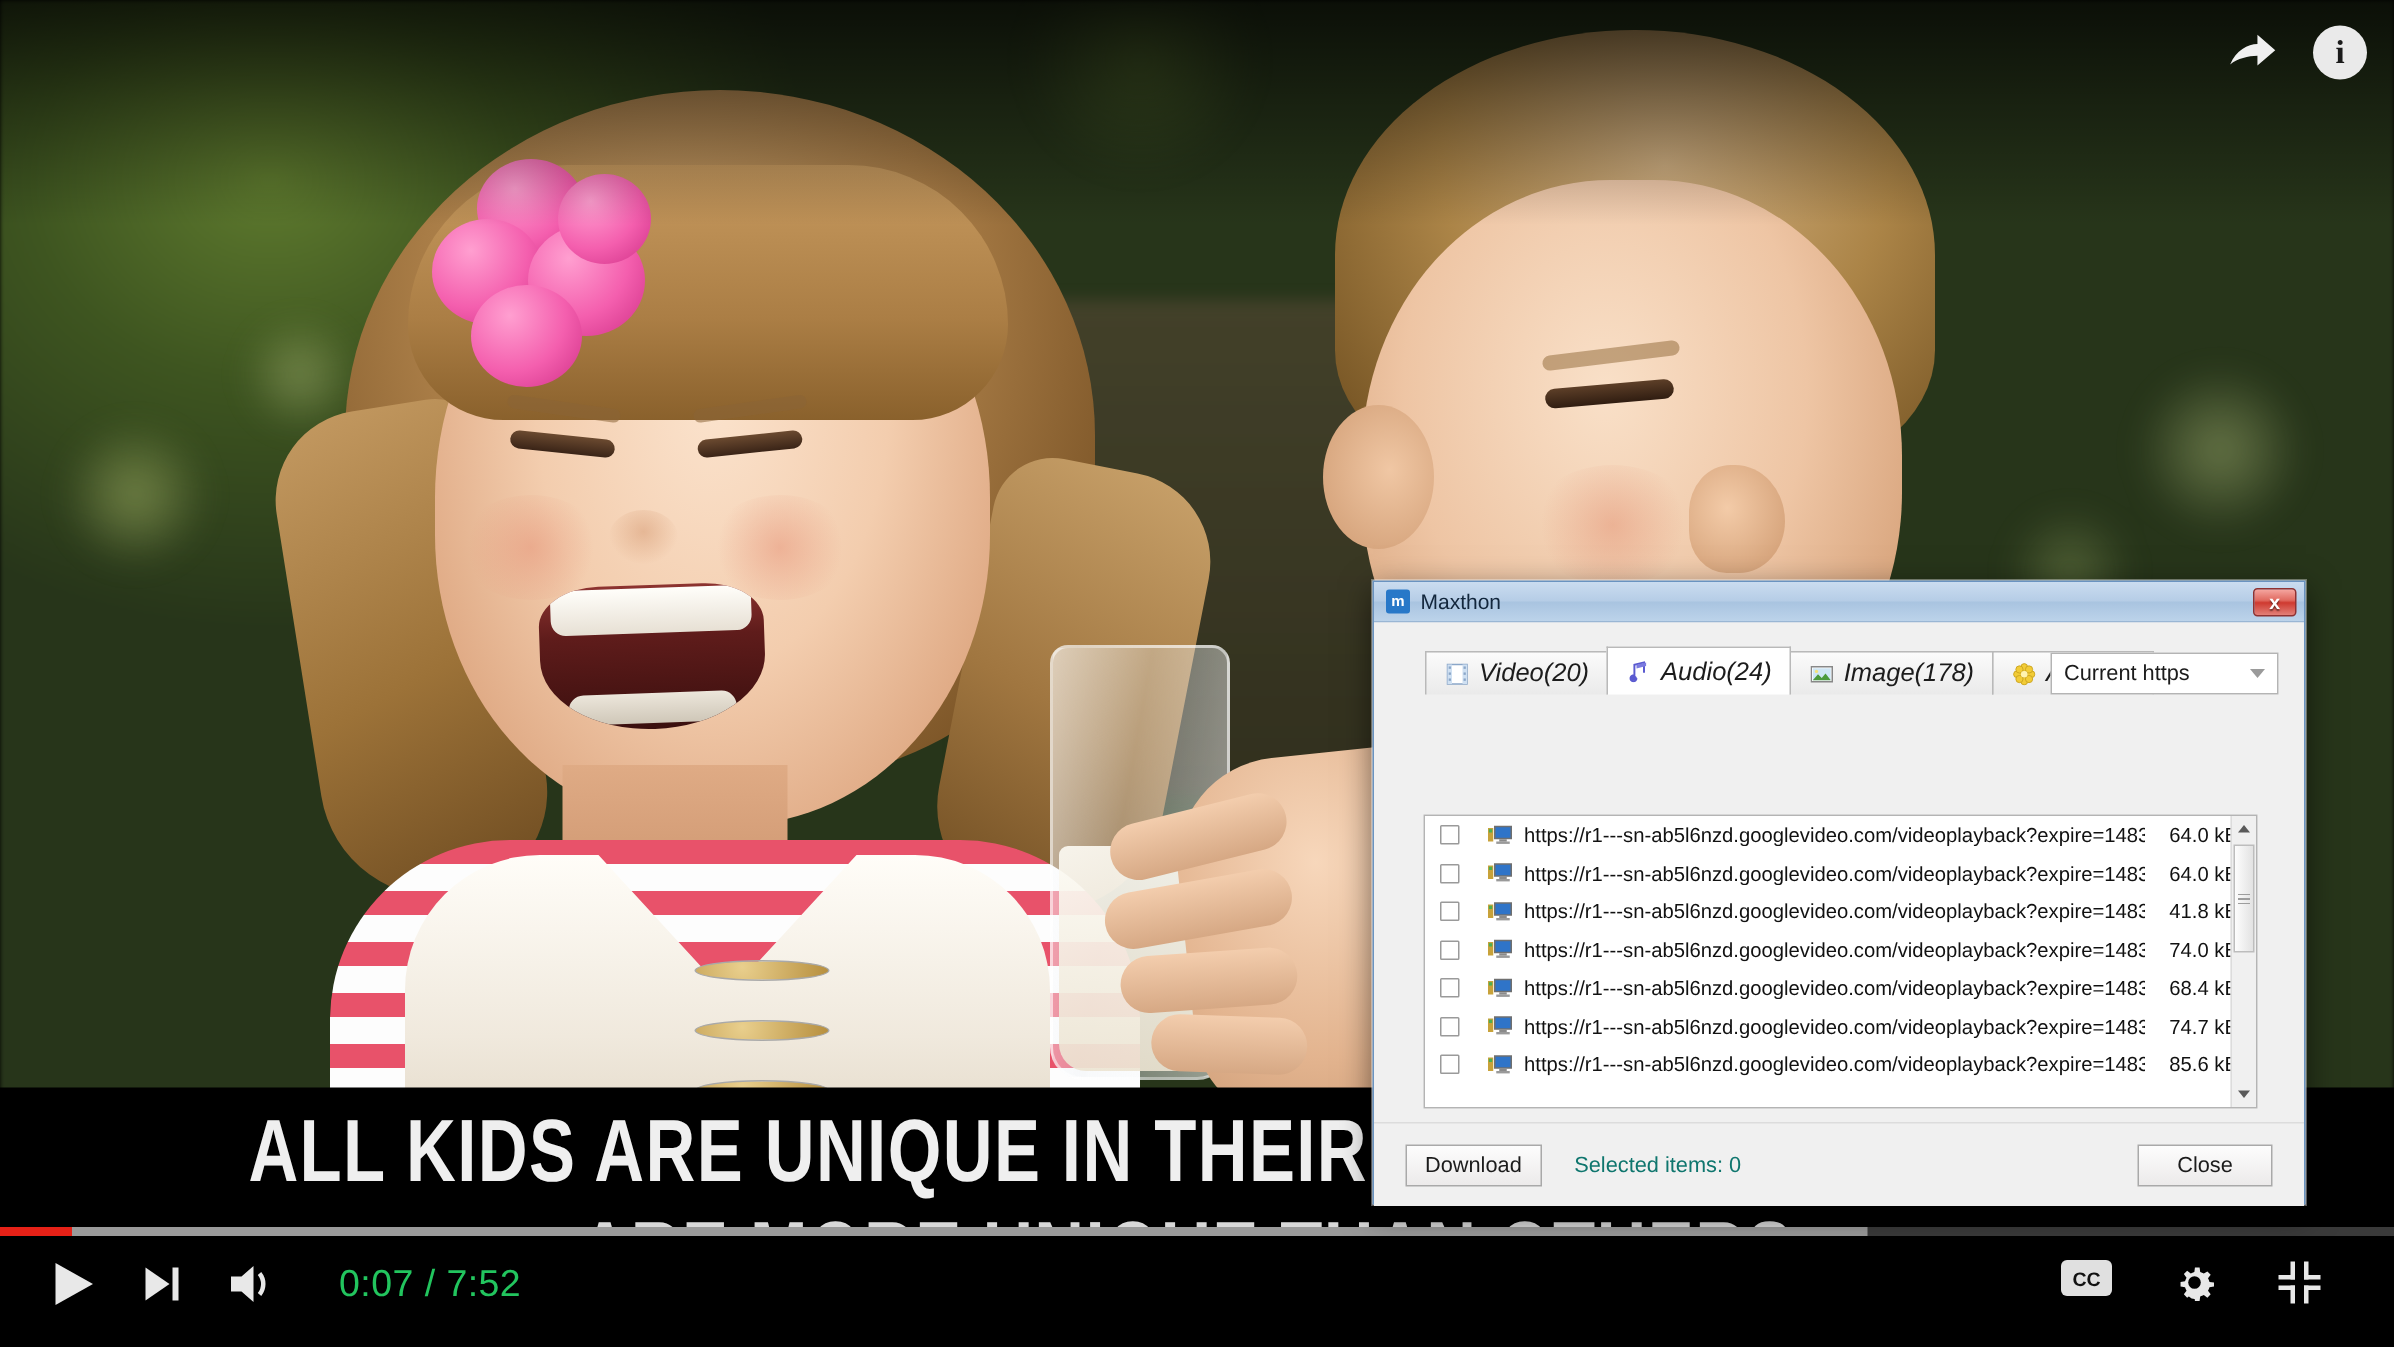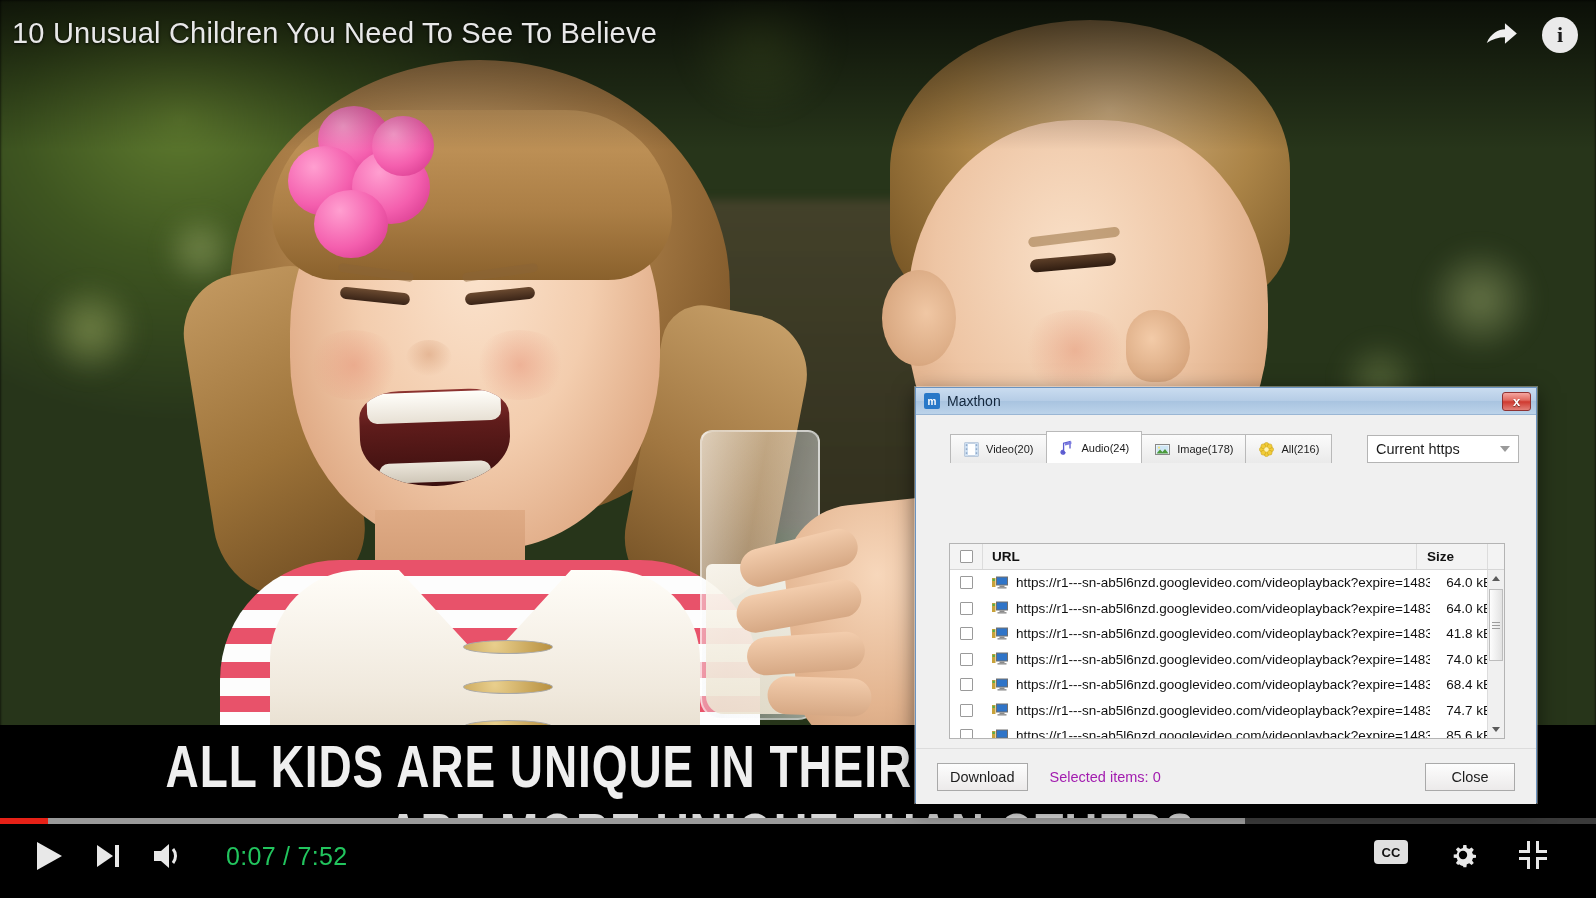--- a/index.html
+++ b/index.html
@@ -227,22 +227,22 @@
   }
   .dlg-body { position:relative; height:389px; background:#f0f0f0; padding:0; }
   .sniffer-head { font-size:17px; color:#1569c7; font-weight:700; padding:18px 0 0 34px; }
 
   .tabs-row { display:flex; align-items:flex-end; padding:16px 0 0 34px; gap:0; position:relative; }
   .tab {
     display:flex; align-items:center; gap:7px;
     height:29px; padding:0 12px;
     border:1px solid #b9b9b9; border-bottom:none;
     background: linear-gradient(180deg,#fbfbfb,#eaeaea);
-    font-size:11px; color:#1c1c1c; cursor:pointer;
-    margin-right:-1px; position:relative;
+    font-size:17px; color:#1c1c1c; cursor:pointer;
+    margin-right:-1px; position:relative;font-style:italic;
   }
   .tab.active { background:#ffffff; border-color:#b9b9b9; height:32px; z-index:3; }
   .tab-icon { width:16px; height:16px; display:flex; align-items:center; justify-content:center; flex:none; }
   .dropdown {
     position:absolute; right:17px; bottom:0px;
     width:152px; height:28px; background:#fff; border:1px solid #b4b4b4;
     display:flex; align-items:center; padding:0 8px;
     font-size:14.5px; color:#1c1c1c; cursor:pointer;
   }
   .dropdown .dd-label { flex:1; }
@@ -283,21 +283,21 @@
 
   
   .dlg-footer { position:absolute; left:0; bottom:0; width:100%; height:56px;
                 border-top:1px solid #dcdcdc; background:#f0f0f0;
                 display:flex; align-items:center; padding:0 21px; }
   .btn {
     height:28px; min-width:90px; padding:0 12px;
     border:1px solid #a9a9a9; background: linear-gradient(180deg,#fdfdfd,#eceaea);
     font-size:14.5px; color:#1c1c1c; cursor:pointer; font-family:"Liberation Sans", sans-serif;
   }
-  .selected-items { margin-left:22px; font-size:14.5px; color:#a21caf; flex:1; }
+  .selected-items { margin-left:22px; font-size:14.5px; color:#0f766e; flex:1; }
 </style>
 </head>
 <body>
 
 <div id="stage">
 
   <div class="video-area">
 
     <div class="bg-scene"></div>
     <div class="bg-blurspots"></div>
@@ -361,21 +361,20 @@
         <div class="finger f4"></div>
     </div>
 
     <div class="letterbox"></div>
 
     <div class="caption line1">ALL KIDS ARE UNIQUE IN THEIR OWN WAY, BUT SOME</div>
     <div class="caption line2">ARE MORE UNIQUE THAN OTHERS.</div>
 
     <div class="top-scrim"></div>
 
-    <div class="video-title">10 Unusual Children You Need To See To Believe</div>
 
     <div class="top-icons">
       <div class="icon-btn">
         <svg class="share-ico" viewBox="0 0 24 24">
           <path d="M3 17c2.5-6 7.5-8.5 11.5-8.6V4.5L22 11l-7.5 6.5V13.4C10.6 13.4 6.2 14.6 3 17z" fill="#f0f0f0"></path>
         </svg>
       </div>
       <div class="icon-btn">
         <div class="info-ico">i</div>
       </div>
@@ -513,28 +512,20 @@
           <span>All(216)</span>
         </div>
 
         <div class="dropdown">
           <span class="dd-label">Current https</span>
           <span class="dd-arrow"></span>
         </div>
       </div>
 
       <div class="table-wrap">
-        <div class="tbl-header">
-          <div class="th-check">
-            <span class="cb"></span>
-          </div>
-          <div class="th-url">URL</div>
-          <div class="th-size">Size</div>
-          <div class="th-pad"></div>
-        </div>
 
         <div class="rows">
           <div id="rows-host">
               <div class="row">
                 <div class="r-check">
                   <span class="cb"></span>
                 </div>
                 <div class="r-url">
                   <span class="monitor-ico"><svg width="17" height="14" viewBox="0 0 17 14">
                       <rect x="4" y="0.5" width="12" height="9" fill="#6f6f6f"></rect>

